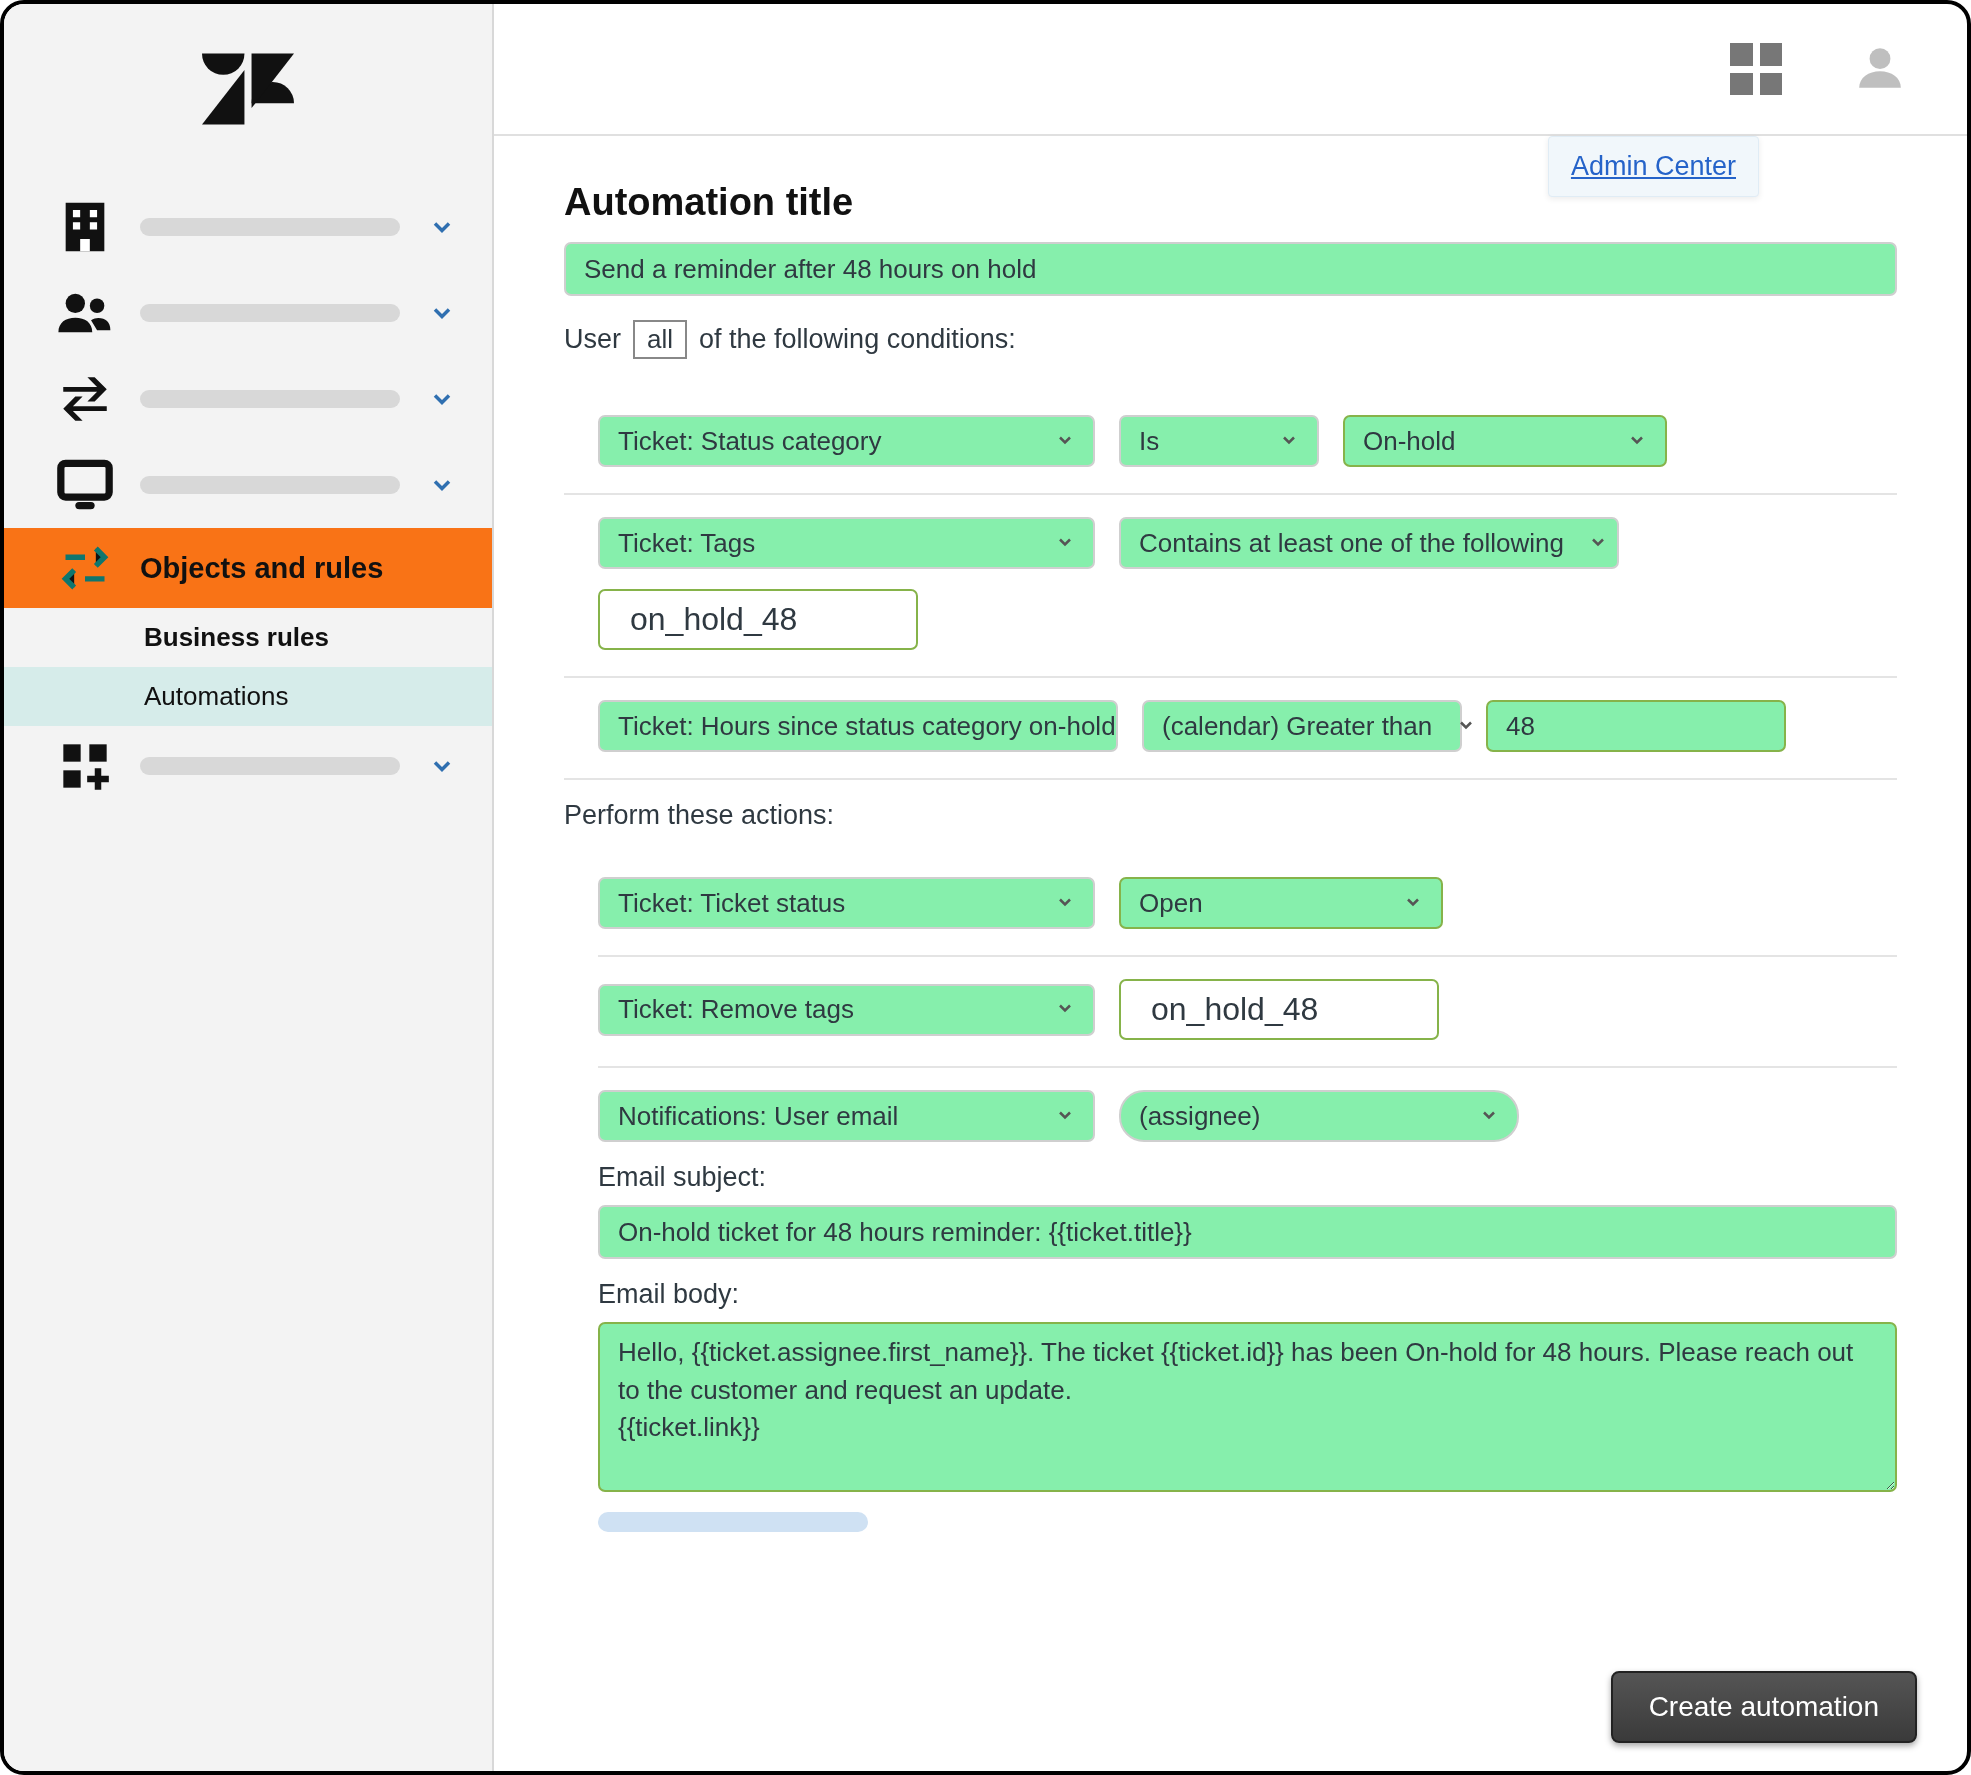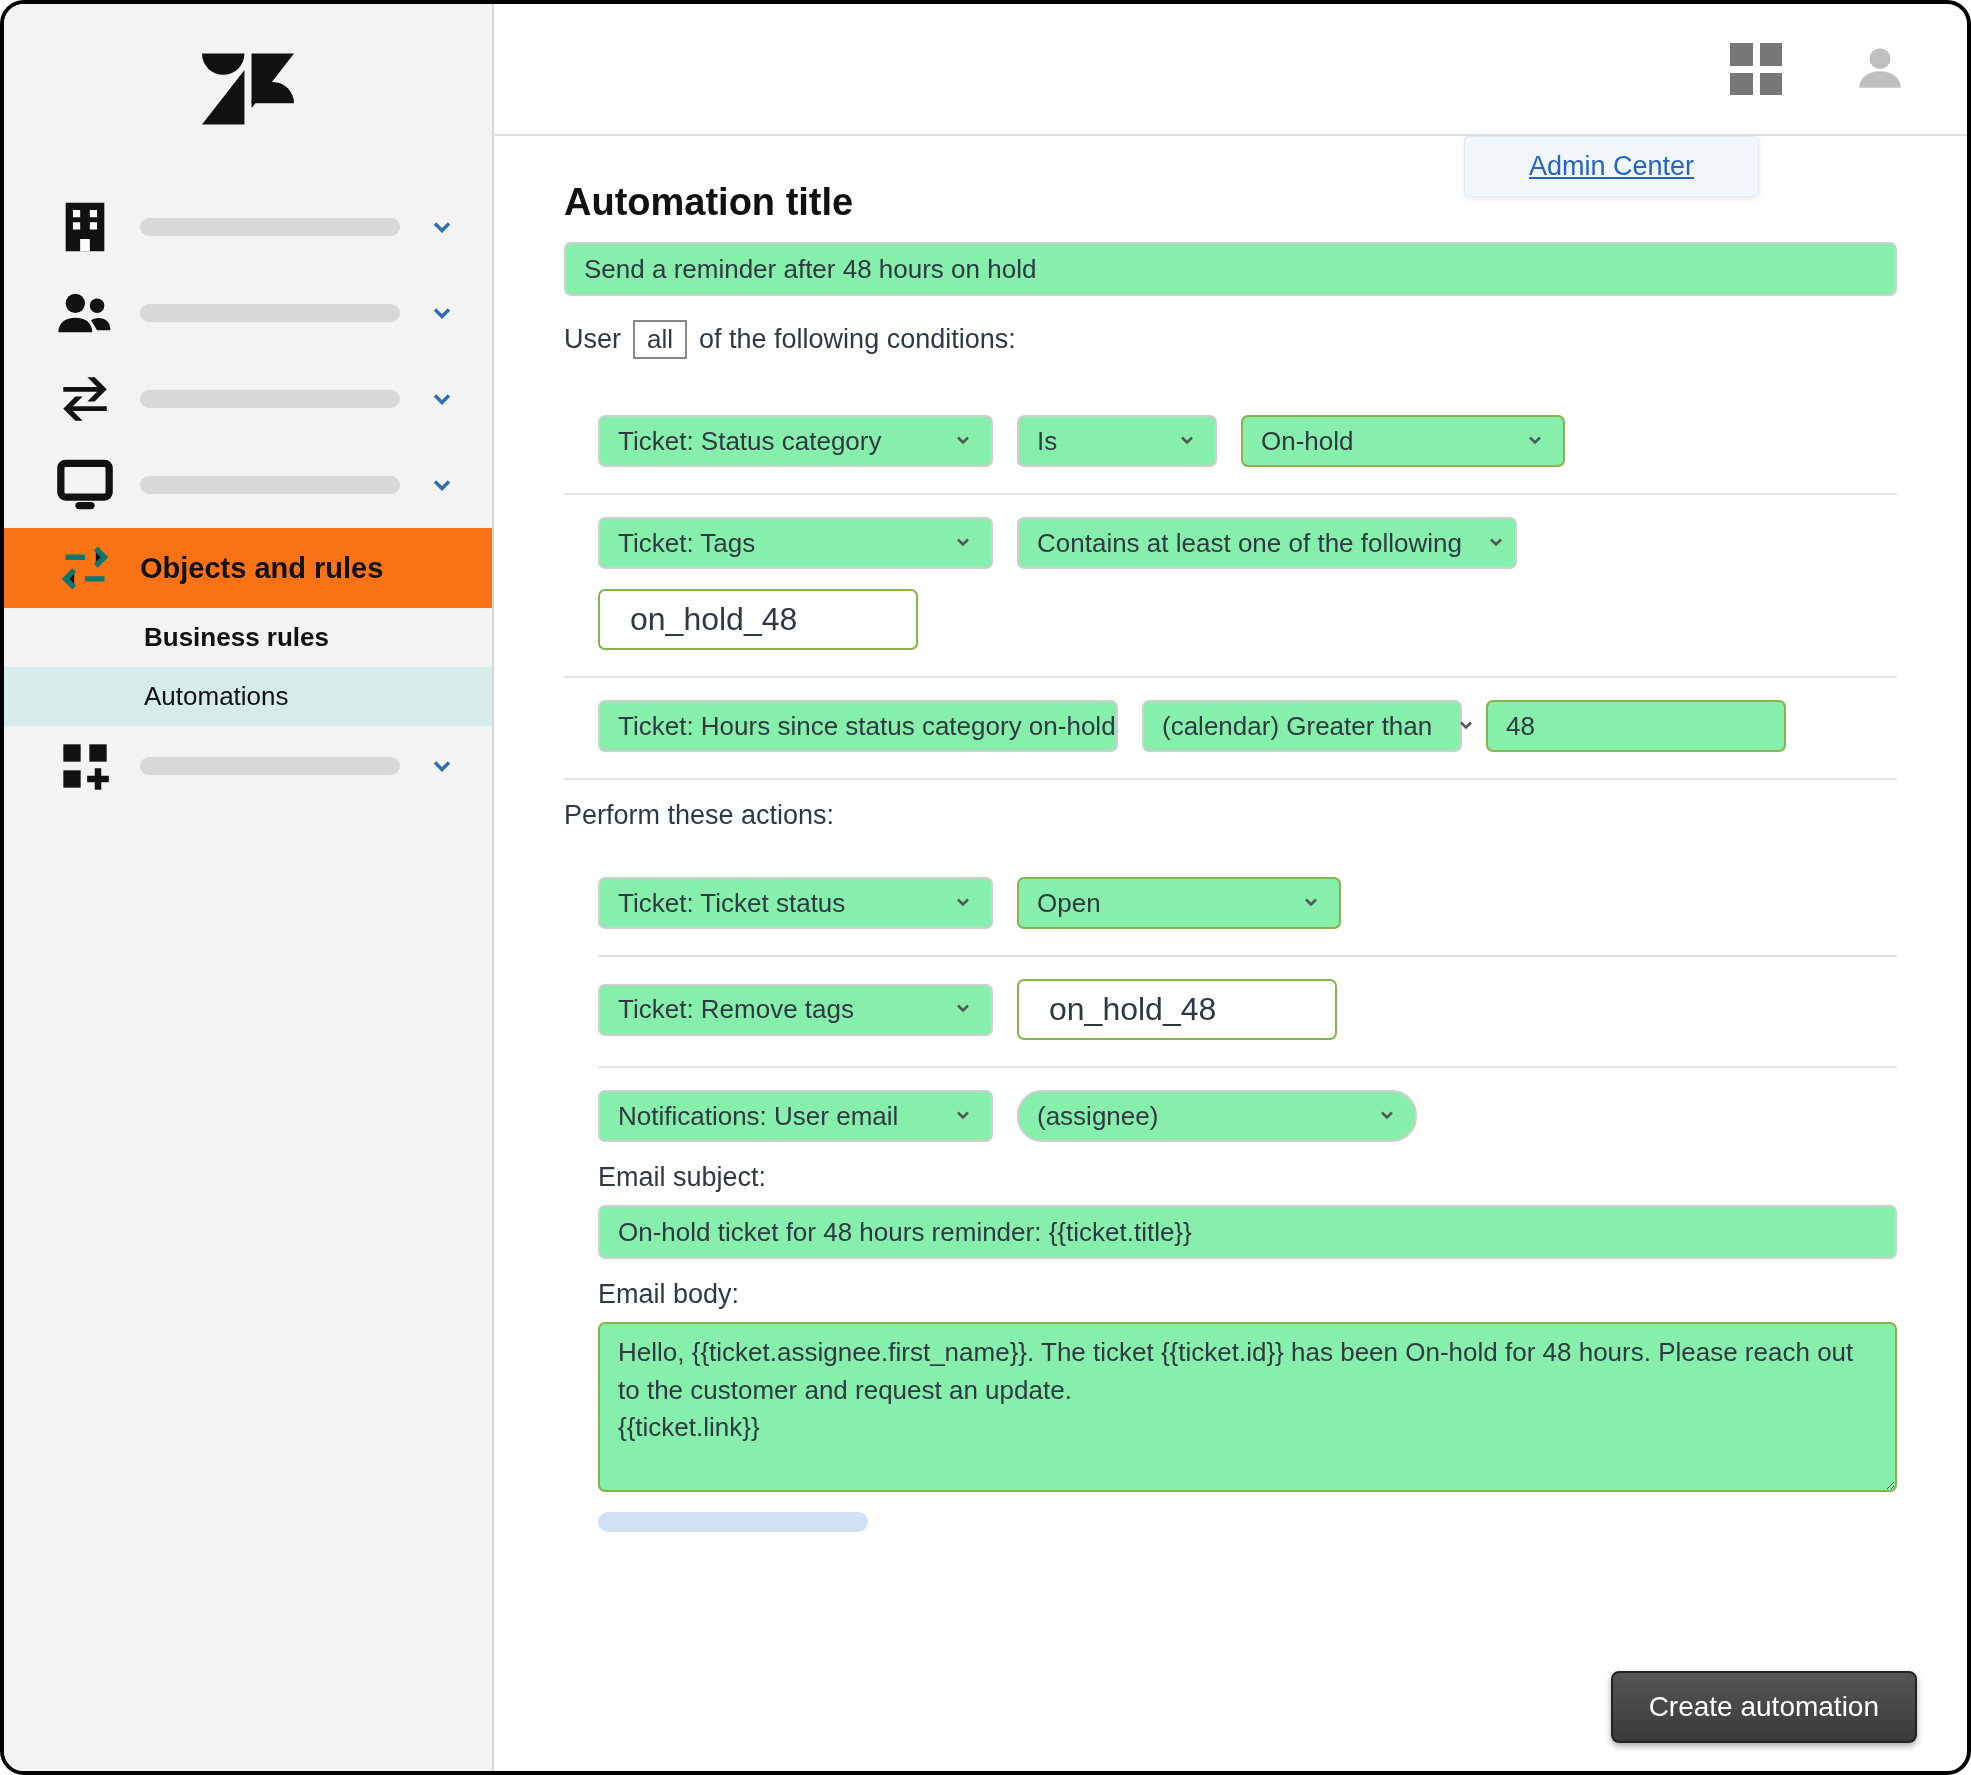--- a/index.html
+++ b/index.html
@@ -106,21 +106,21 @@
   .user-icon svg { width:50px; height:50px; fill:#bfbfbf; }
 
   .admin-chip {
     position: absolute;
     top: 132px;
     right: 208px;
     background: #f1f7fb;
     border: 1px solid #e0ecf5;
     border-radius: 4px;
     box-shadow: 0 2px 6px rgba(0,0,0,0.08);
-    padding: 14px 64px;
+    padding: 14px 22px;
     font-size: 27px;
     color: #2563c9;
     text-decoration: underline;
     z-index: 10;
   }
 
   .content {
     padding: 45px 70px 40px 70px;
     flex: 1;
     overflow: auto;
@@ -164,21 +164,21 @@
   .row { display:flex; gap:24px; flex-wrap:wrap; align-items:center; }
   .select {
     height: 52px;
     display:flex; align-items:center; justify-content:space-between;
     gap: 14px;
     cursor:pointer;
     white-space: nowrap;
   }
   .select .caret { margin-left: 10px; }
   .select .caret svg { width:20px; height:20px; stroke:#555; fill:none; stroke-width:3; }
-  .w-480 { width: 395px; }
+  .w-480 { width: 497px; }
   .w-200 { width: 200px; }
   .w-310 { width: 324px; }
   .w-500 { width: 500px; }
   .w-400 { width: 400px; border-radius: 25px; }
   .tag-input {
     border: 2px solid #86b34a;
     border-radius: 7px;
     padding: 10px 30px;
     font-size: 32px;
     margin-top: 20px;

